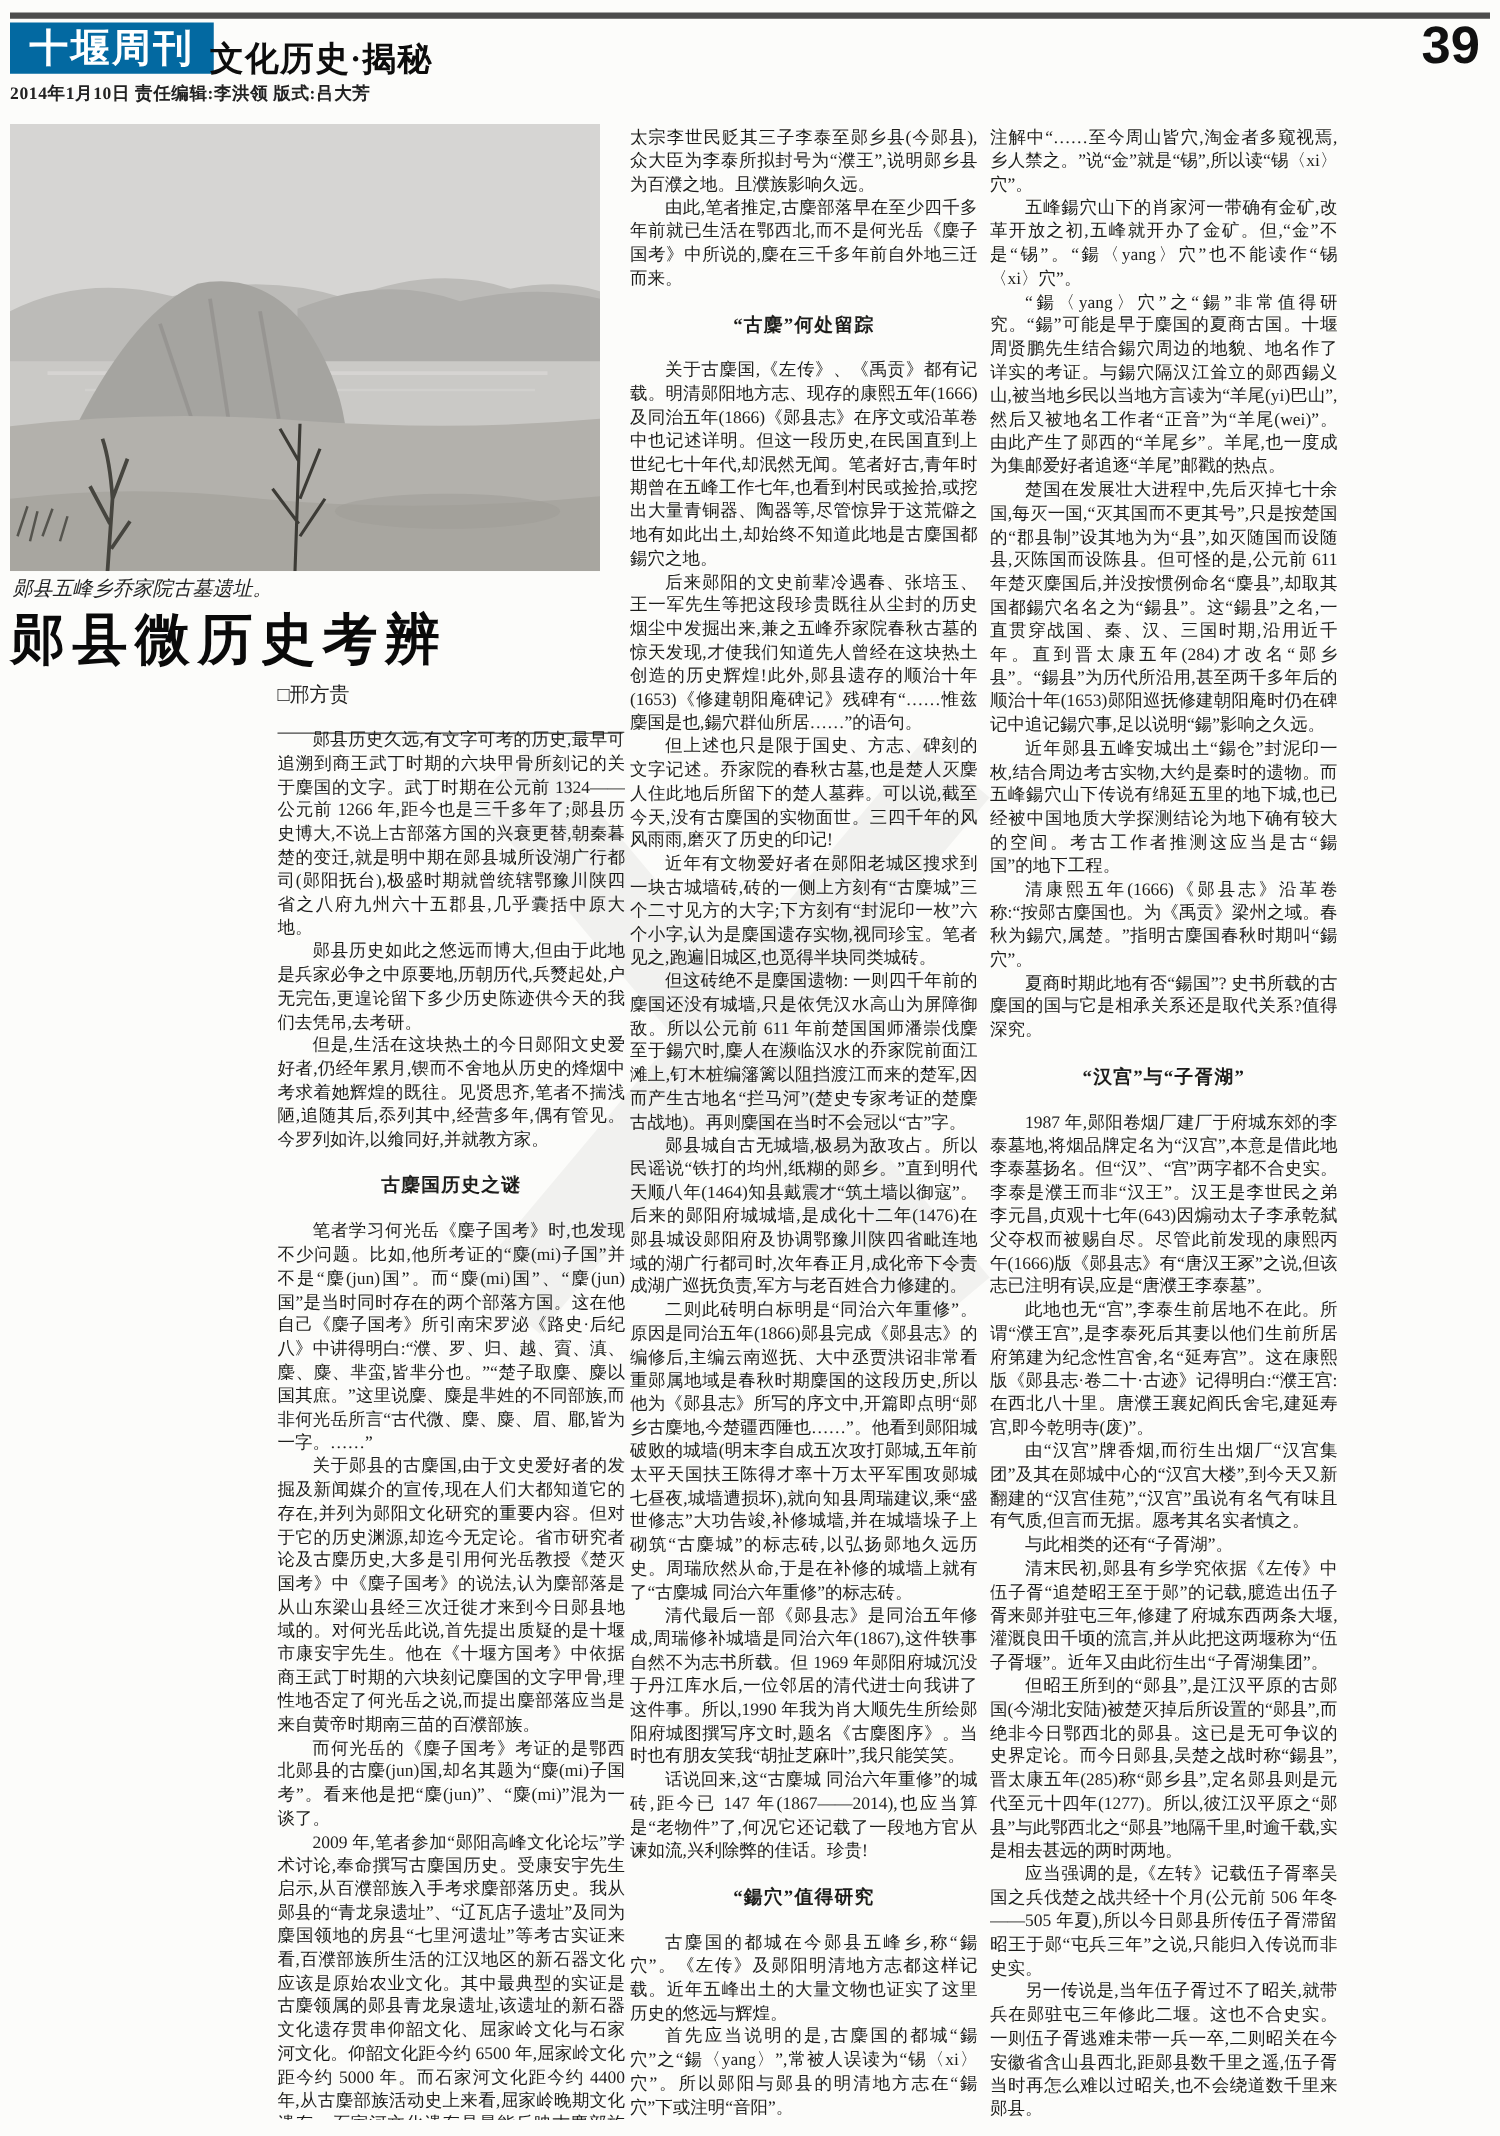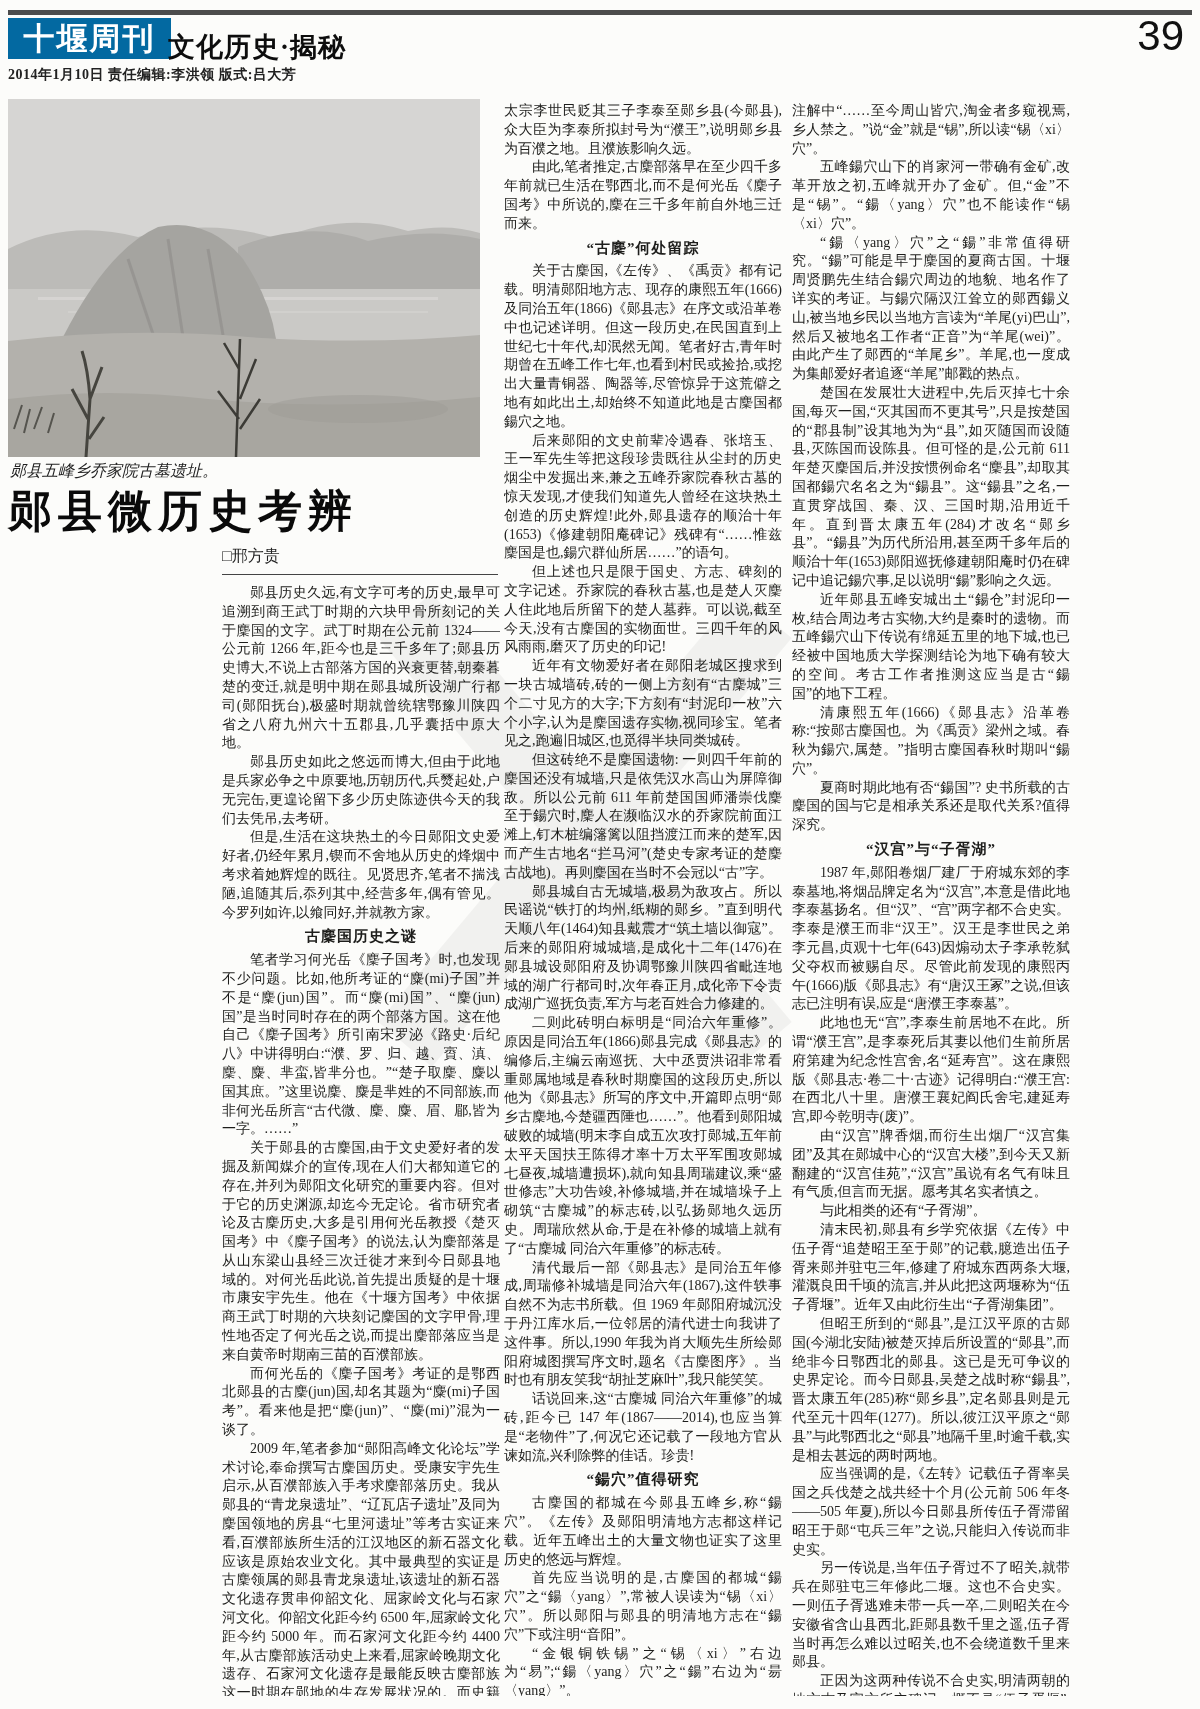--- a/index.html
+++ b/index.html
@@ -4,38 +4,38 @@
 <style>
   html,body{margin:0;padding:0;background:#e9e9e7;}
   .page{position:relative;width:1200px;height:1709px;margin:0 auto;background:#fcfcfa;
         font-family:"Liberation Serif","DejaVu Serif",serif;color:#1d1d1b;overflow:hidden;}
   .topbar{position:absolute;left:8px;top:10px;width:1184px;height:5px;background:#4c4c4c;}
   .masthead{position:absolute;left:8px;top:18px;width:163px;height:41px;display:flex;
             align-items:center;justify-content:center;color:#fff;font-weight:bold;
             font-size:31px;letter-spacing:2px;font-family:"Liberation Serif",serif;}
   .section-title{position:absolute;left:168px;top:29px;font-size:27px;font-weight:bold;
                  letter-spacing:1px;color:#0d0d0d;}
-  .pagenum{position:absolute;right:16px;top:12px;font-size:42px;font-weight:400;
+  .pagenum{position:absolute;right:16px;top:12px;font-size:42px;font-weight:700;
            font-family:"Liberation Sans","DejaVu Sans",sans-serif;color:#111;}
   .dateline{position:absolute;left:8px;top:66px;font-size:14px;
             font-weight:bold;color:#222;letter-spacing:.5px;}
   .photo{position:absolute;left:8px;top:99px;width:472px;height:358px;overflow:hidden;}
   .caption{position:absolute;left:10px;top:461px;font-size:16px;font-style:italic;color:#222;}
   .headline{position:absolute;left:8px;top:482px;font-size:44px;font-weight:bold;
             letter-spacing:6px;color:#0a0a0a;}
   .author{position:absolute;left:222px;top:546px;width:276px;font-size:16px;color:#222;
-          border-bottom:1.5px solid #444;padding-bottom:7px;}
+          border-bottom:1.5px solid #444;padding-bottom:19px;}
   .col{position:absolute;width:278px;text-align:justify;font-size:14px;line-height:18.8px;
        color:#1d1d1b;overflow:hidden;}
   #col1{left:222px;top:584px;height:1112px;}
   #col2{left:504px;top:102px;height:1594px;}
   #col3{left:792px;top:102px;height:1594px;}
   .para{margin:0;text-indent:2em;}
   .para.noindent{text-indent:0;}
-  .subhead{margin:5px 0;text-align:center;font-weight:bold;font-size:15px;letter-spacing:1px;}
+  .subhead{margin:18px 0;text-align:center;font-weight:bold;font-size:15px;letter-spacing:1px;}
   .watermark{position:absolute;left:300px;top:550px;width:560px;height:560px;opacity:.04;
              pointer-events:none;}
   .watermark div{position:absolute;background:#000;}
   .wm1{left:250px;top:0;width:70px;height:560px;transform:rotate(40deg);}
   .wm2{left:250px;top:0;width:70px;height:560px;transform:rotate(-40deg);}
 </style>
 </head>
 <body>
 
 <div class="page">

